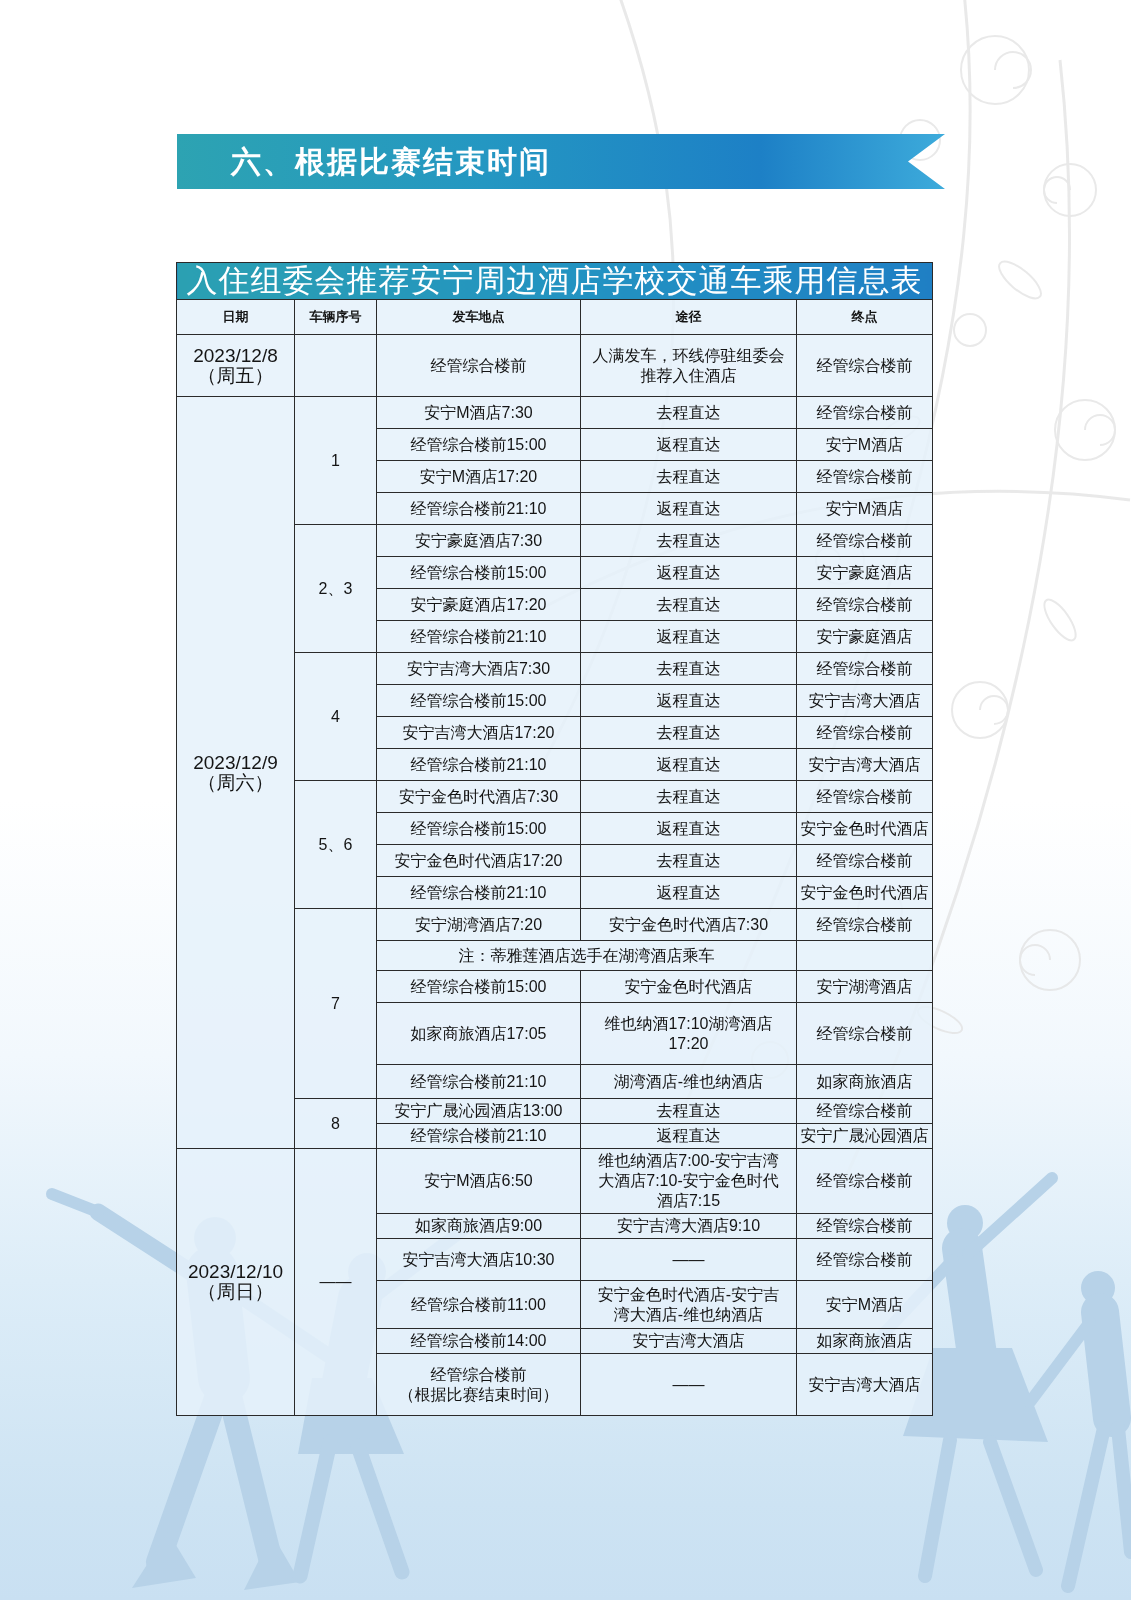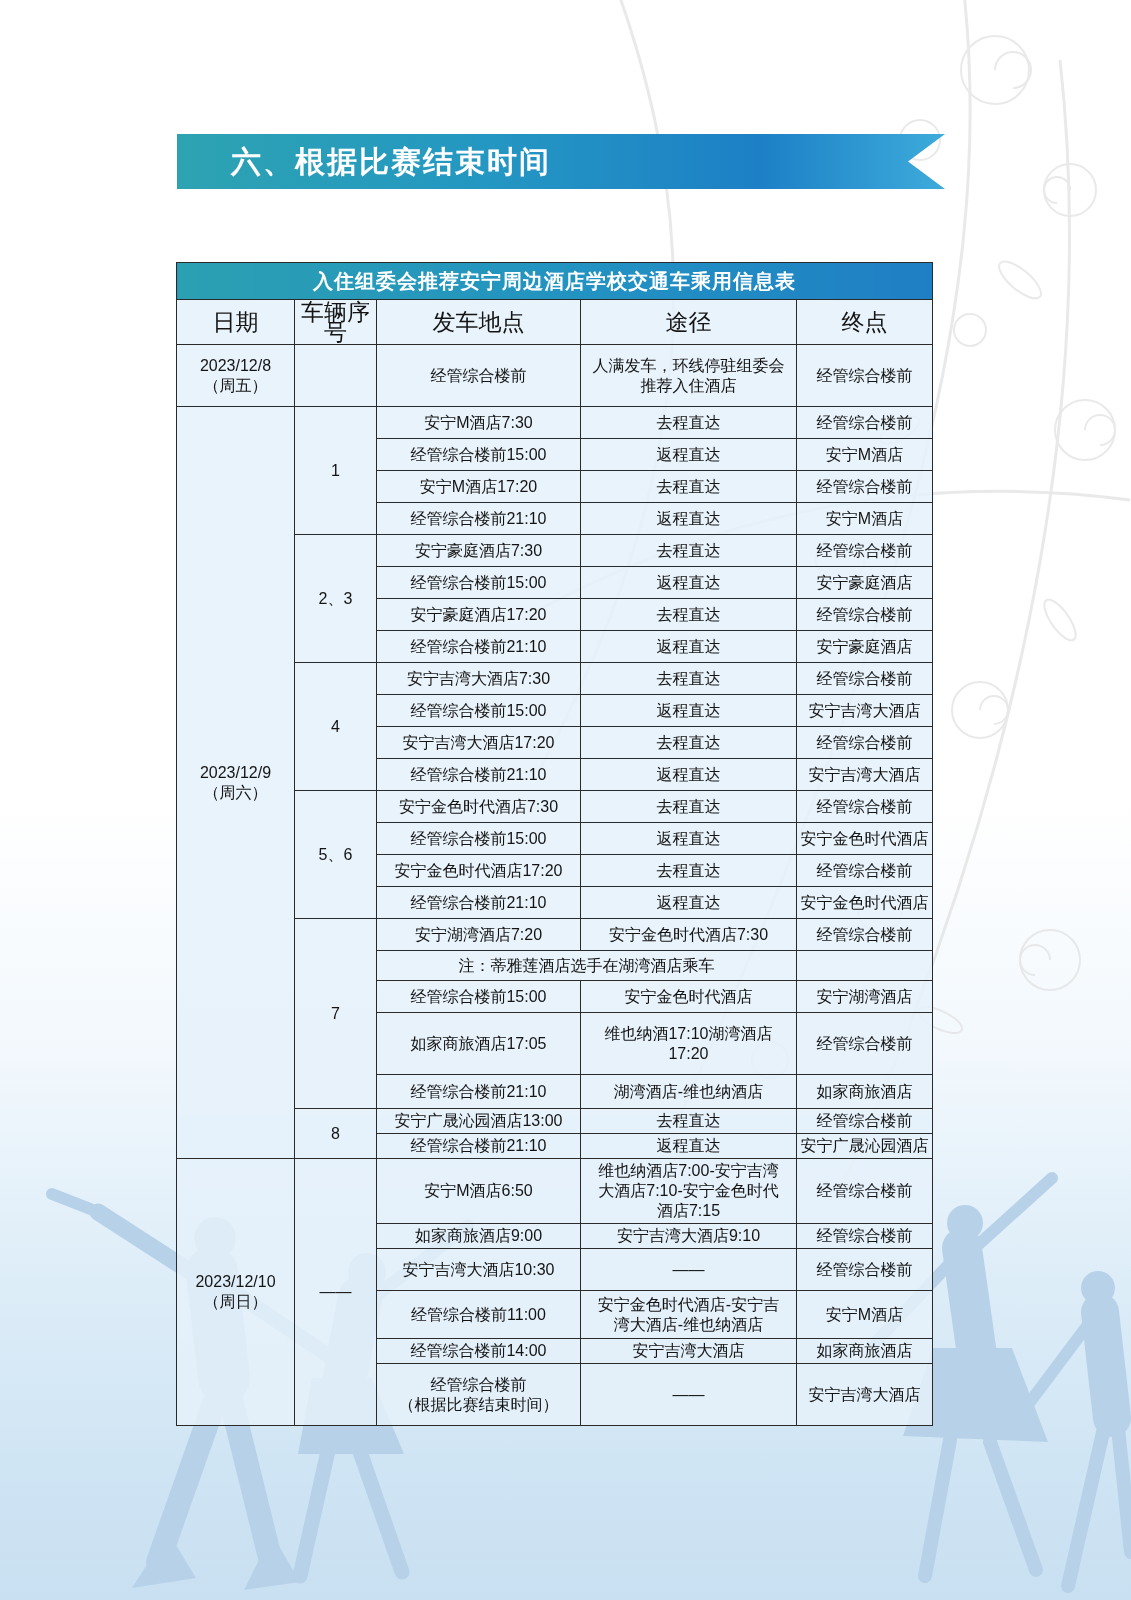--- a/index.html
+++ b/index.html
@@ -28,24 +28,24 @@
     border-collapse:collapse; table-layout:fixed;
   }
   .schedule td, .schedule th {
     border:1px solid #2a2a2a; text-align:center; vertical-align:middle;
     color:#141414; font-size:16px; line-height:20px;
     white-space:pre-line; padding:2px 3px; box-sizing:border-box;
     background:rgba(229,241,250,0.85);
   }
   .schedule thead td.title {
     height:37px; background:linear-gradient(90deg,#2ba0b2 0%,#2292c2 55%,#1f7fc4 100%);
-    color:#ffffff; font-size:20px; font-weight:bold; letter-spacing:1px;
-  }
-  .schedule th { height:35px; font-size:23px; font-weight:normal; }
-  .schedule td.date { font-size:16px; }
+    color:#ffffff; font-size:31px; font-weight:normal; letter-spacing:1px;
+  }
+  .schedule th { height:35px; font-size:13px; font-weight:bold; }
+  .schedule td.date { font-size:19px; }
   .schedule td.note { text-align:center; }
 </style>
 </head>
 <body>
 <div class="page">
 
   <svg class="ornament" viewBox="0 0 591 1200" fill="none" stroke="#e2e2e2" stroke-width="2">
     <path d="M70,-30 C180,260 150,520 -40,840" stroke-width="3"></path>
     <path d="M420,-40 C470,320 330,700 120,1160" stroke-width="3"></path>
     <path d="M520,60 C560,420 470,820 300,1190" stroke-width="3"></path>

